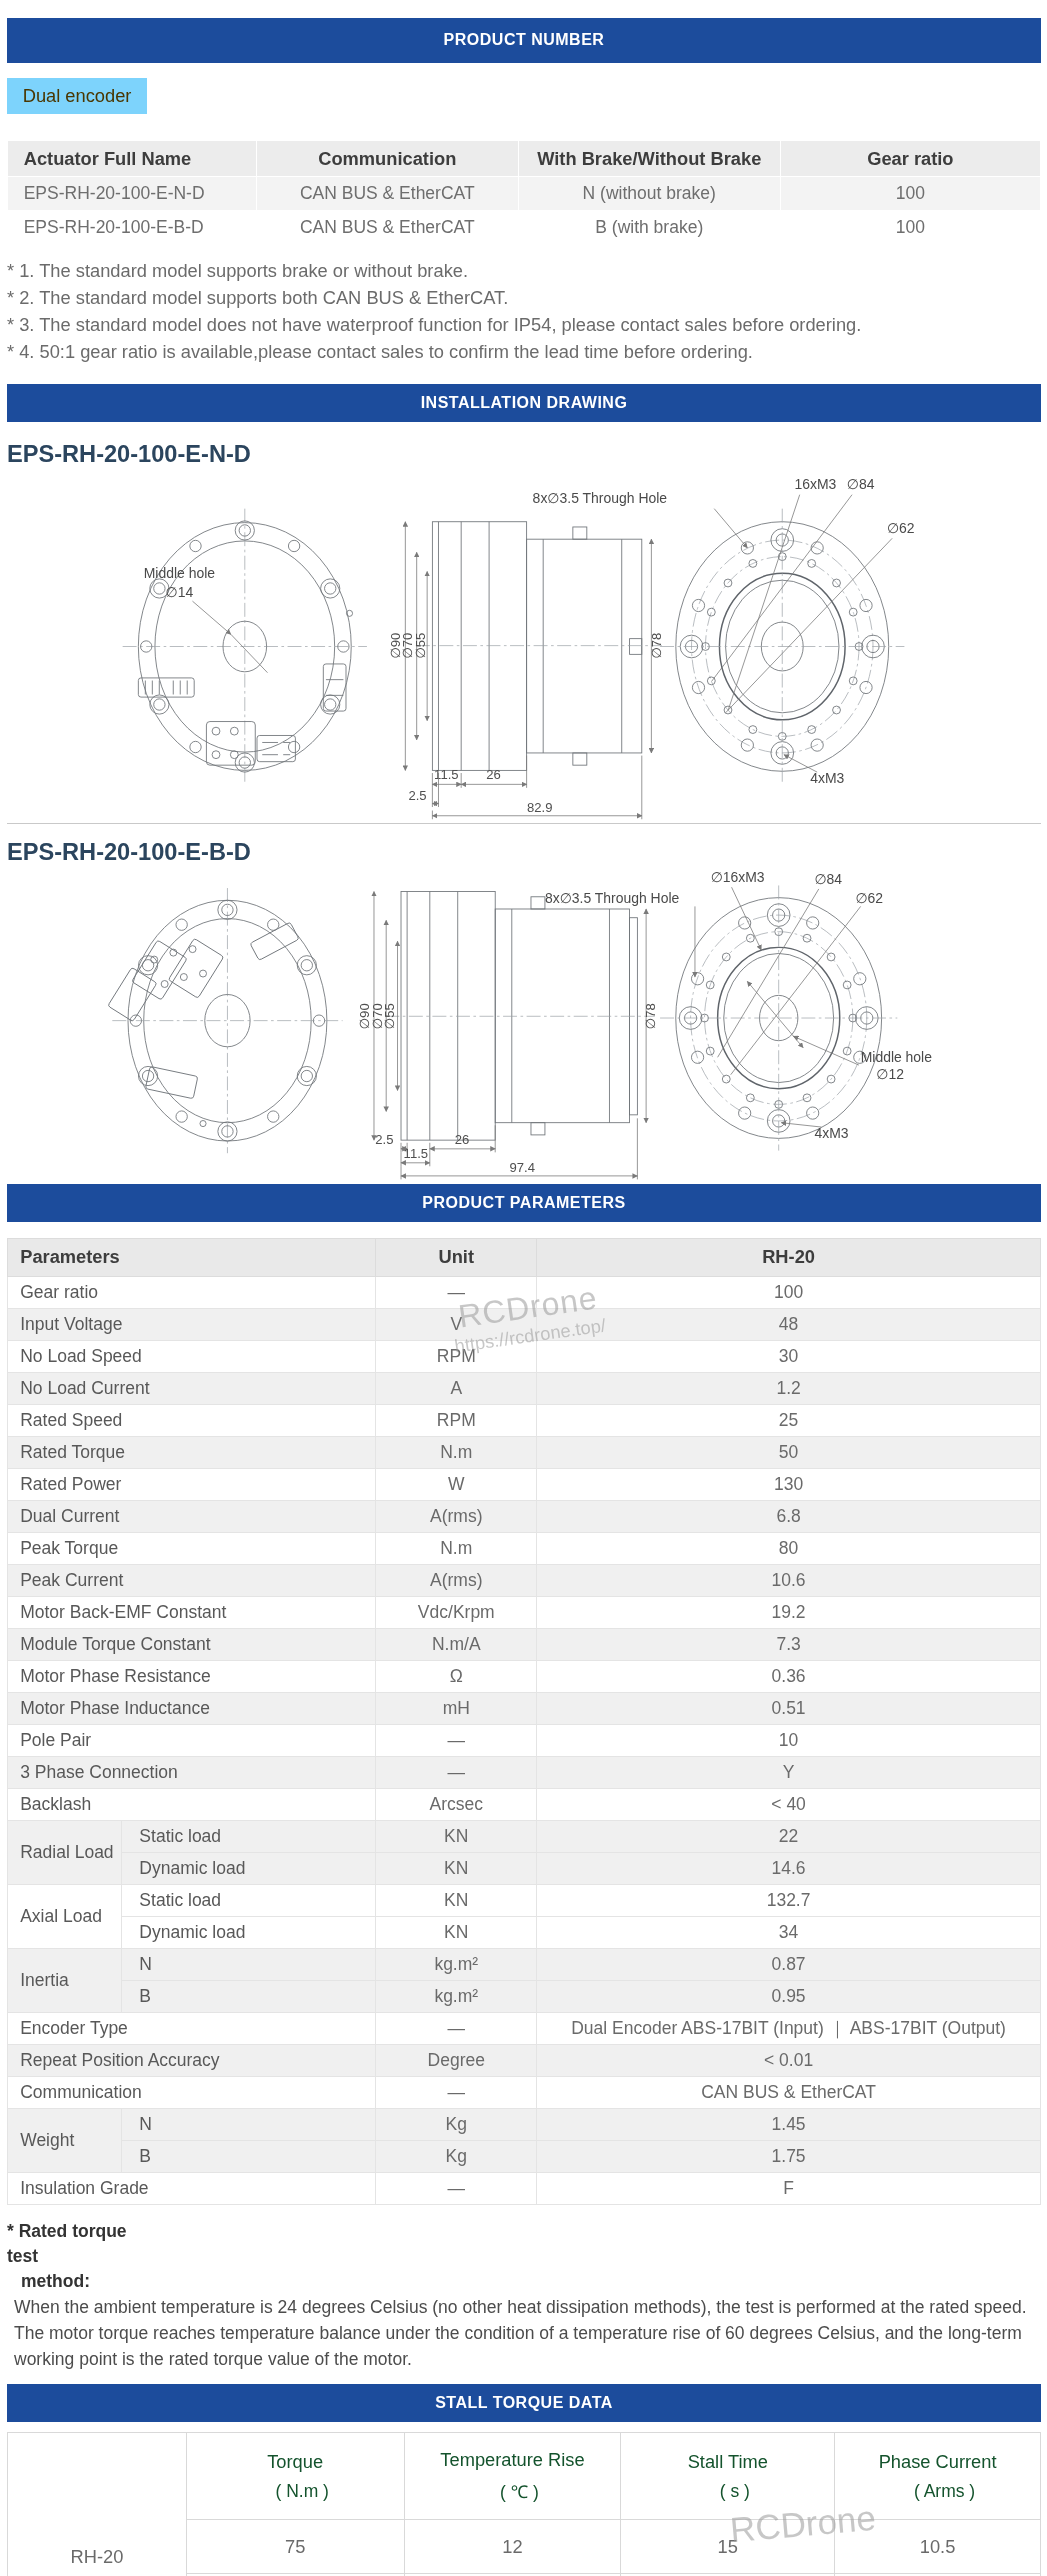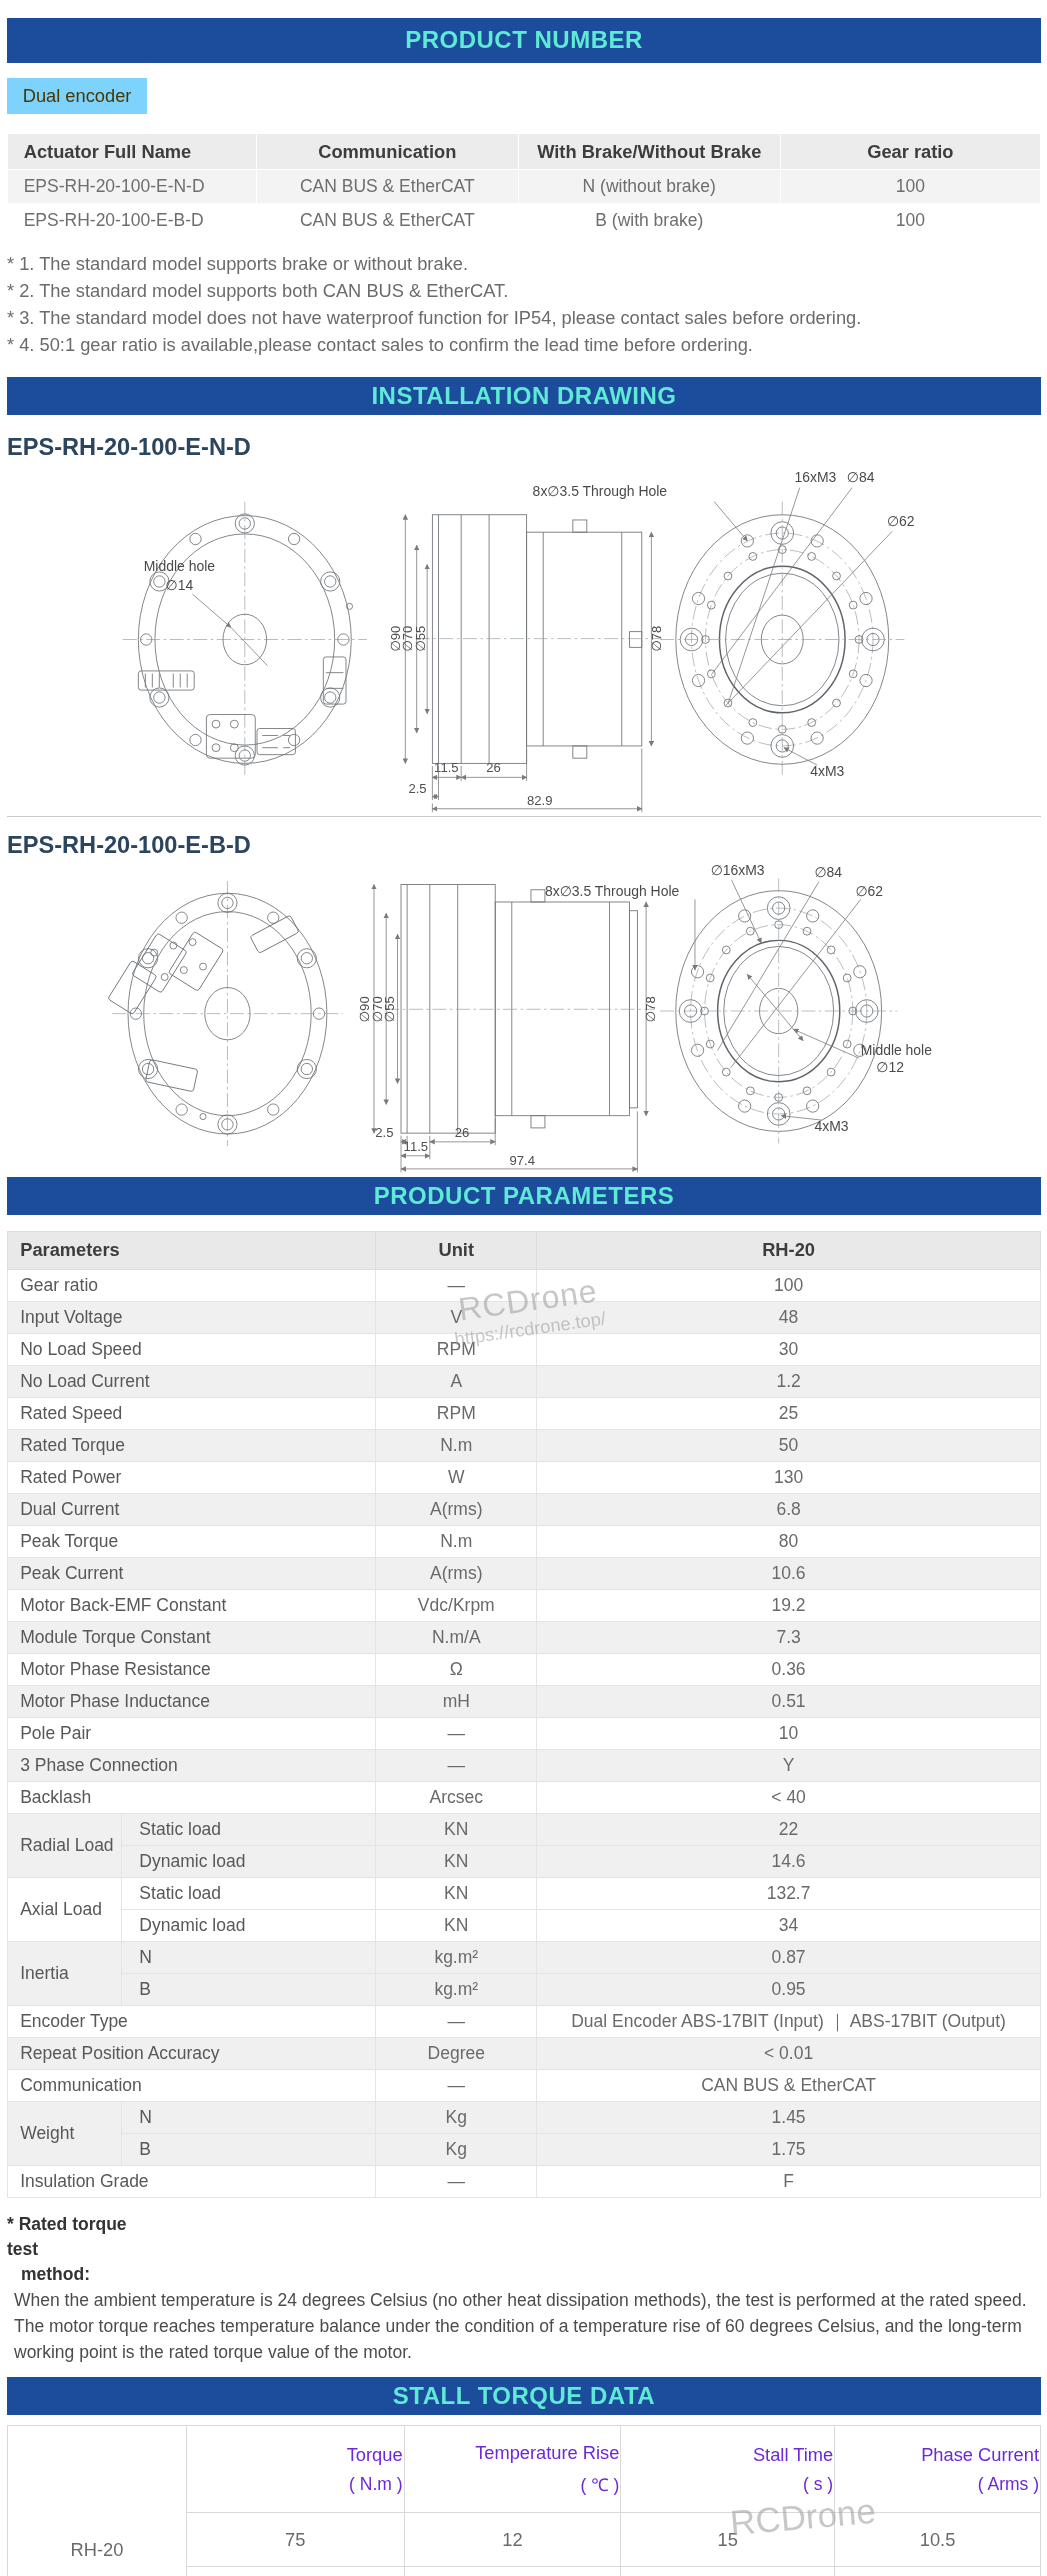--- a/index.html
+++ b/index.html
@@ -1,26 +1,26 @@
 <!DOCTYPE html>
 <html style="font-size:14px"><head>
 <meta charset="utf-8">
 <style>
   html,body{margin:0;padding:0;background:#ffffff;}
   body{font-family:"Liberation Sans",sans-serif;color:#555;width:1048px;}
   .page{width:1048px;padding:0 7px;box-sizing:border-box;overflow:hidden;}
-  .band{background:#1c4c9c;color:#5eead4;display:flex;align-items:center;justify-content:center;
-        font-weight:bold;font-size:24px;letter-spacing:0.5px;}
+  .band{background:#1c4c9c;color:#ffffff;display:flex;align-items:center;justify-content:center;
+        font-weight:bold;font-size:16px;letter-spacing:0.5px;}
   .band1{margin-top:17.5px;height:45px;}
   .band2{margin-top:19px;height:38px;}
   .band3{margin-top:2px;height:38px;}
   .band4{margin-top:12.2px;height:38px;}
   .badge{display:inline-block;background:#7dd3fc;color:#4a3600;font-size:18.3px;padding:7px 15.7px;margin-top:15.7px;}
   
-  table.ptable{width:100%;border-collapse:separate;border-spacing:1.7px;margin-top:19px;font-size:17.5px;}
+  table.ptable{width:100%;border-collapse:separate;border-spacing:1.7px;margin-top:26px;font-size:17.5px;}
   table.ptable th{background:#ececec;height:33px;font-weight:bold;color:#3d3d3d;font-size:18.3px;text-align:center;}
   table.ptable td{height:31px;text-align:center;color:#6e6e6e;background:#ffffff;}
   table.ptable tr.shade td{background:#f3f3f3;}
   table.ptable .left{text-align:left;padding-left:15.7px;}
   .notes{margin-top:12.2px;font-size:18.3px;color:#6b6b6b;line-height:27px;}
   h2.model{font-size:23.6px;color:#2b455e;font-weight:bold;}
   h2.model1{margin:19px 0 3.5px;}
   h2.model2{margin:15.7px 0 1.7px;}
   .divider{border-top:0.9px solid #c9c9c9;margin-top:1.7px;}
   svg{display:block;}
@@ -48,21 +48,21 @@
   .wm-url2{left:838px;top:183px;font-size:19px;}
   
   .footnote{display:flex;margin-top:14px;font-size:17.5px;flex-direction:column;}
   .fn-label{width:150px;font-weight:bold;color:#333;line-height:25px;flex-shrink:0;}
   .fn-label .l2{padding-left:14px;}
   .fn-text{flex:1;color:#4c4c4c;line-height:26px;padding-left:7px;}
   
   .stall-wrap{position:relative;margin-top:10.5px;}
   table.stall{width:100%;border-collapse:collapse;font-size:18.3px;}
   table.stall th,table.stall td{border:0.9px solid #d9d9d9;text-align:center;background:#ffffff;}
-  table.stall th{height:84px;font-weight:normal;color:#6d28d9;text-align:right;}
+  table.stall th{height:84px;font-weight:normal;color:#14532d;}
   table.stall th .sub{margin-top:7.9px;font-size:17.5px;padding-left:14px;}
   table.stall td{height:51px;color:#6a6a6a;}
 </style>
 </head>
 <body>
 
 <div class="page">
 
   <div class="band band1">
     <span>PRODUCT NUMBER</span>

